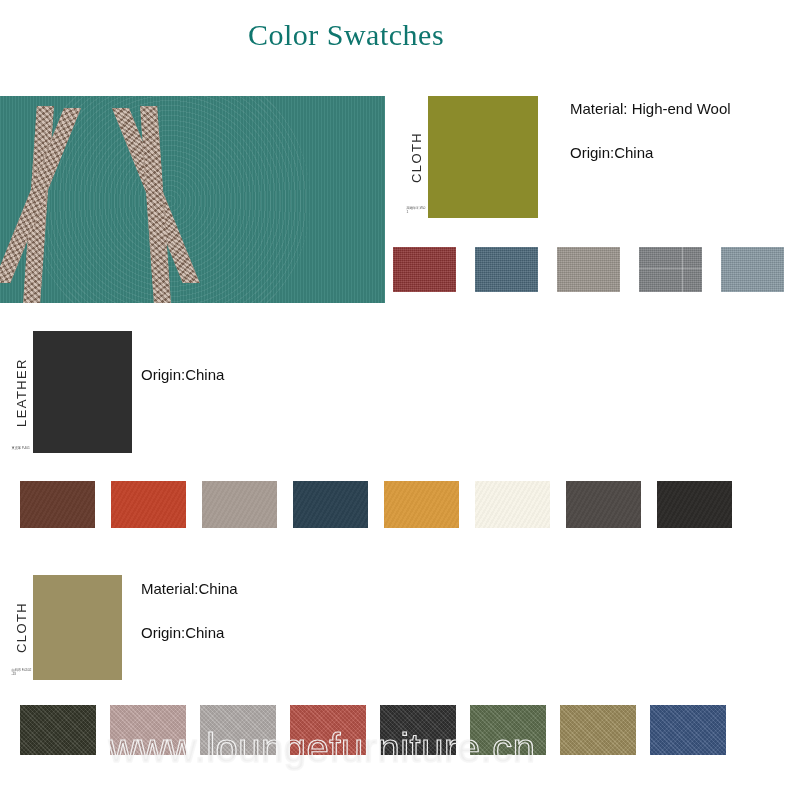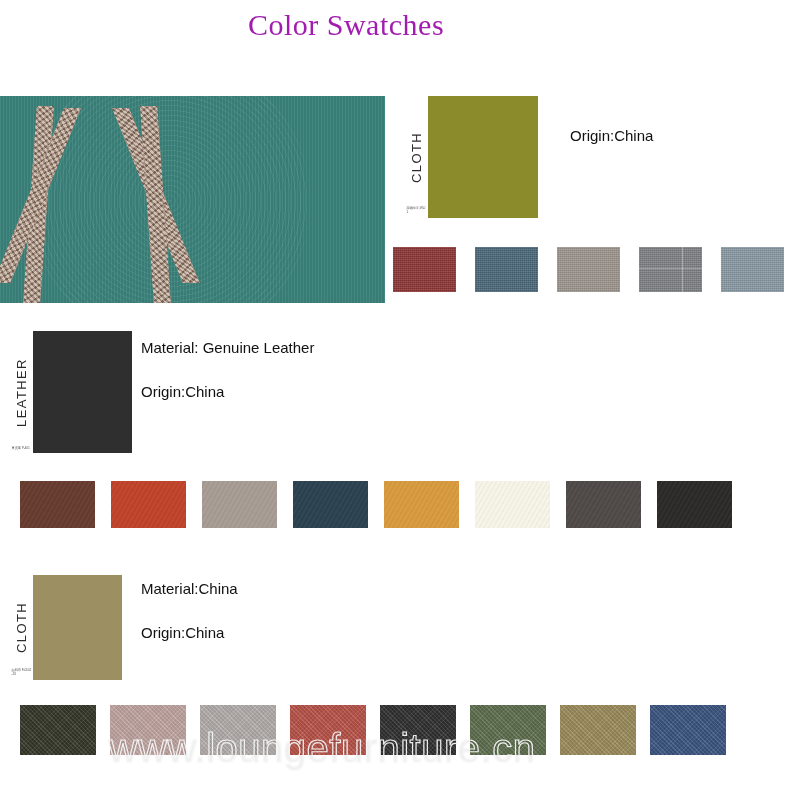--- a/index.html
+++ b/index.html
@@ -11,27 +11,27 @@
     width: 800px;
     height: 800px;
     position: relative;
     font-family: "Liberation Sans", sans-serif;
     overflow: hidden;
   }
 
   
   #page-title {
     position: absolute;
-    top: 8px;
+    top: 18px;
     left: 0;
     width: 692px;
     text-align: center;
     font-size: 30px;
     font-family: "Liberation Serif", serif;
-    color: #a21caf;
+    color: #0f766e;
     letter-spacing: 0.5px;
   }
 
   
   #banner {
     position: absolute;
     left: 0;
     top: 96px;
     width: 385px;
     height: 207px;
@@ -218,20 +218,21 @@
   <div class="material-card" style="left:405px; top:96px; width:133px; height:122px;">
     <div class="card-spine">
       <span class="spine-label">CLOTH</span>
       <span class="spine-code">高端羊毛 W-01</span>
     </div>
     <div class="card-swatch" id="sw-wool-main" style="background: rgb(139, 139, 43);">
       <div class="tex-wool"></div>
     </div>
   </div>
   <div class="material-info" style="left:570px; top:100px;">
+    <div class="info-line">Material: High-end Wool</div>
     <div class="info-line second">Origin:China</div>
   </div>
   <div class="swatch-row" id="row-wool" style="left:393px; top:247px; gap:19px;">
       <div class="swatch" style="width: 63px; height: 45px; background: rgb(140, 52, 52);">
         <div class="tex-wool"></div>
       </div>
       <div class="swatch" style="width: 63px; height: 45px; background: rgb(74, 103, 121);">
         <div class="tex-wool"></div>
       </div>
       <div class="swatch" style="width: 63px; height: 45px; background: rgb(155, 149, 141);">
@@ -251,21 +252,20 @@
   <div class="material-card" style="left:10px; top:331px; width:122px; height:122px;">
     <div class="card-spine">
       <span class="spine-label">LEATHER</span>
       <span class="spine-code">真皮革 P-401</span>
     </div>
     <div class="card-swatch" id="sw-leather-main" style="background: rgb(47, 47, 47);">
       <div class="tex-leather"></div>
     </div>
   </div>
   <div class="material-info" style="left:141px; top:339px;">
-    <div class="info-line">Material: Genuine Leather</div>
     <div class="info-line second">Origin:China</div>
   </div>
   <div class="swatch-row" id="row-leather" style="left:20px; top:481px; gap:16px;">
       <div class="swatch" style="width: 75px; height: 47px; background: rgb(102, 60, 46);">
         <div class="tex-leather"></div>
       </div>
       <div class="swatch" style="width: 75px; height: 47px; background: rgb(192, 67, 42);">
         <div class="tex-leather"></div>
       </div>
       <div class="swatch" style="width: 75px; height: 47px; background: rgb(168, 156, 148);">

